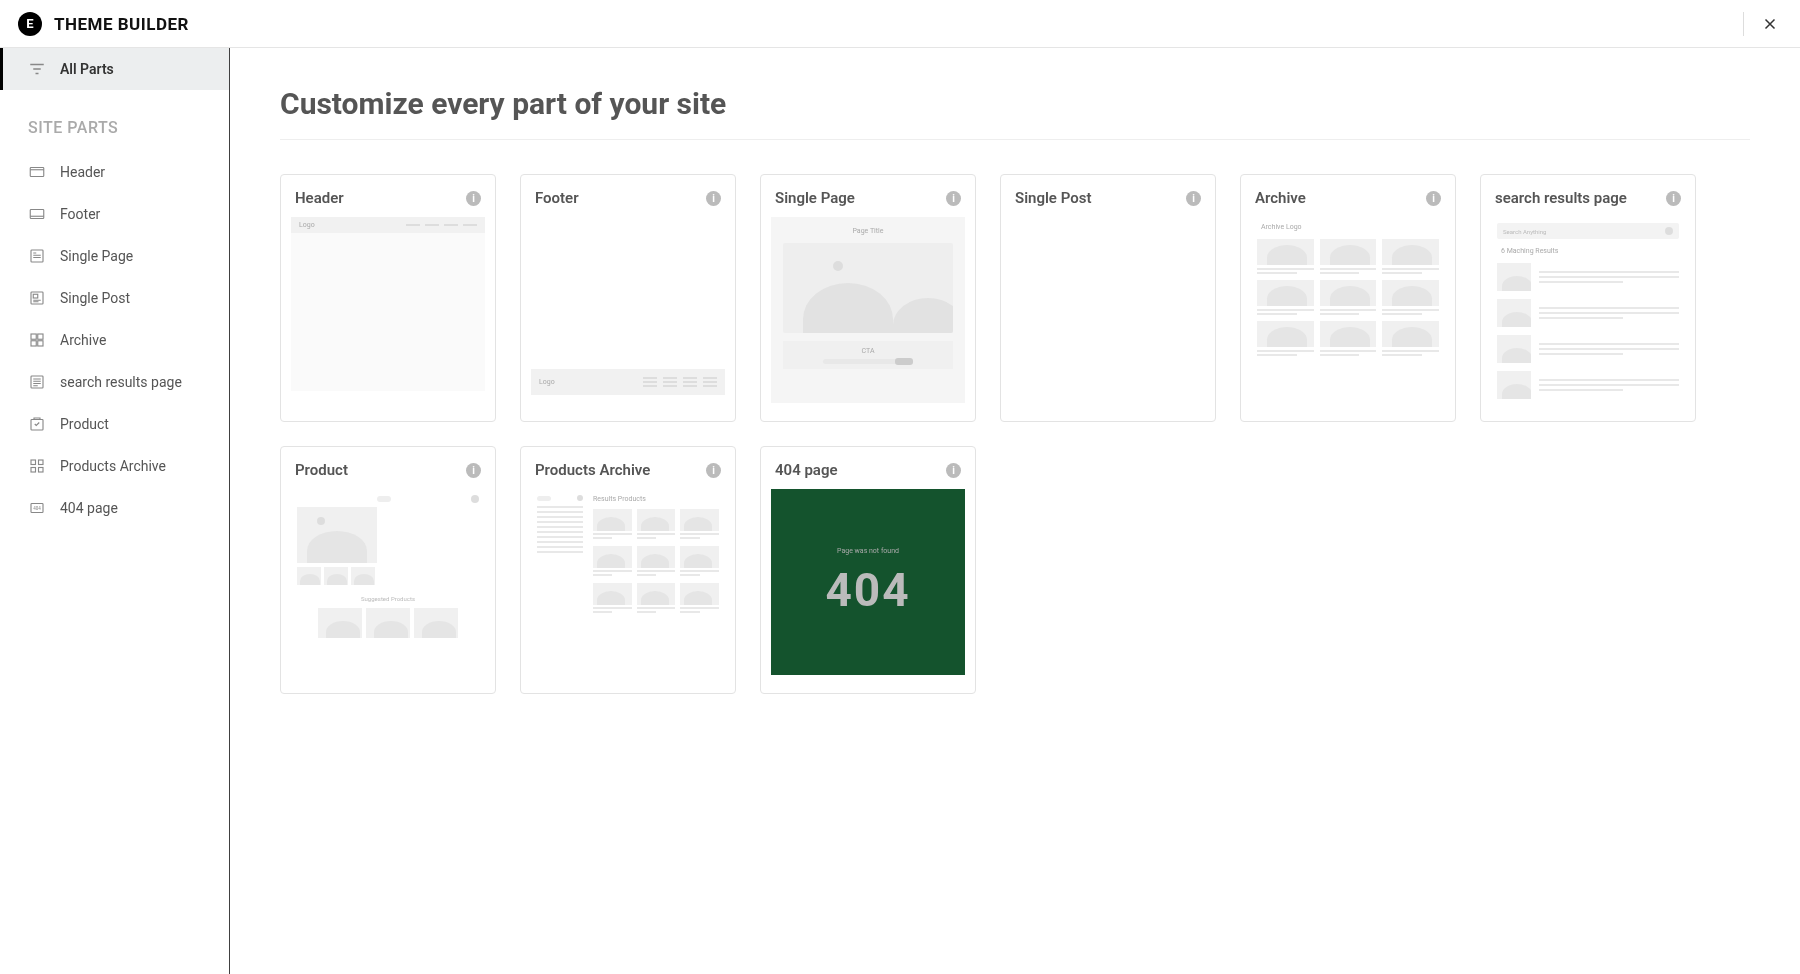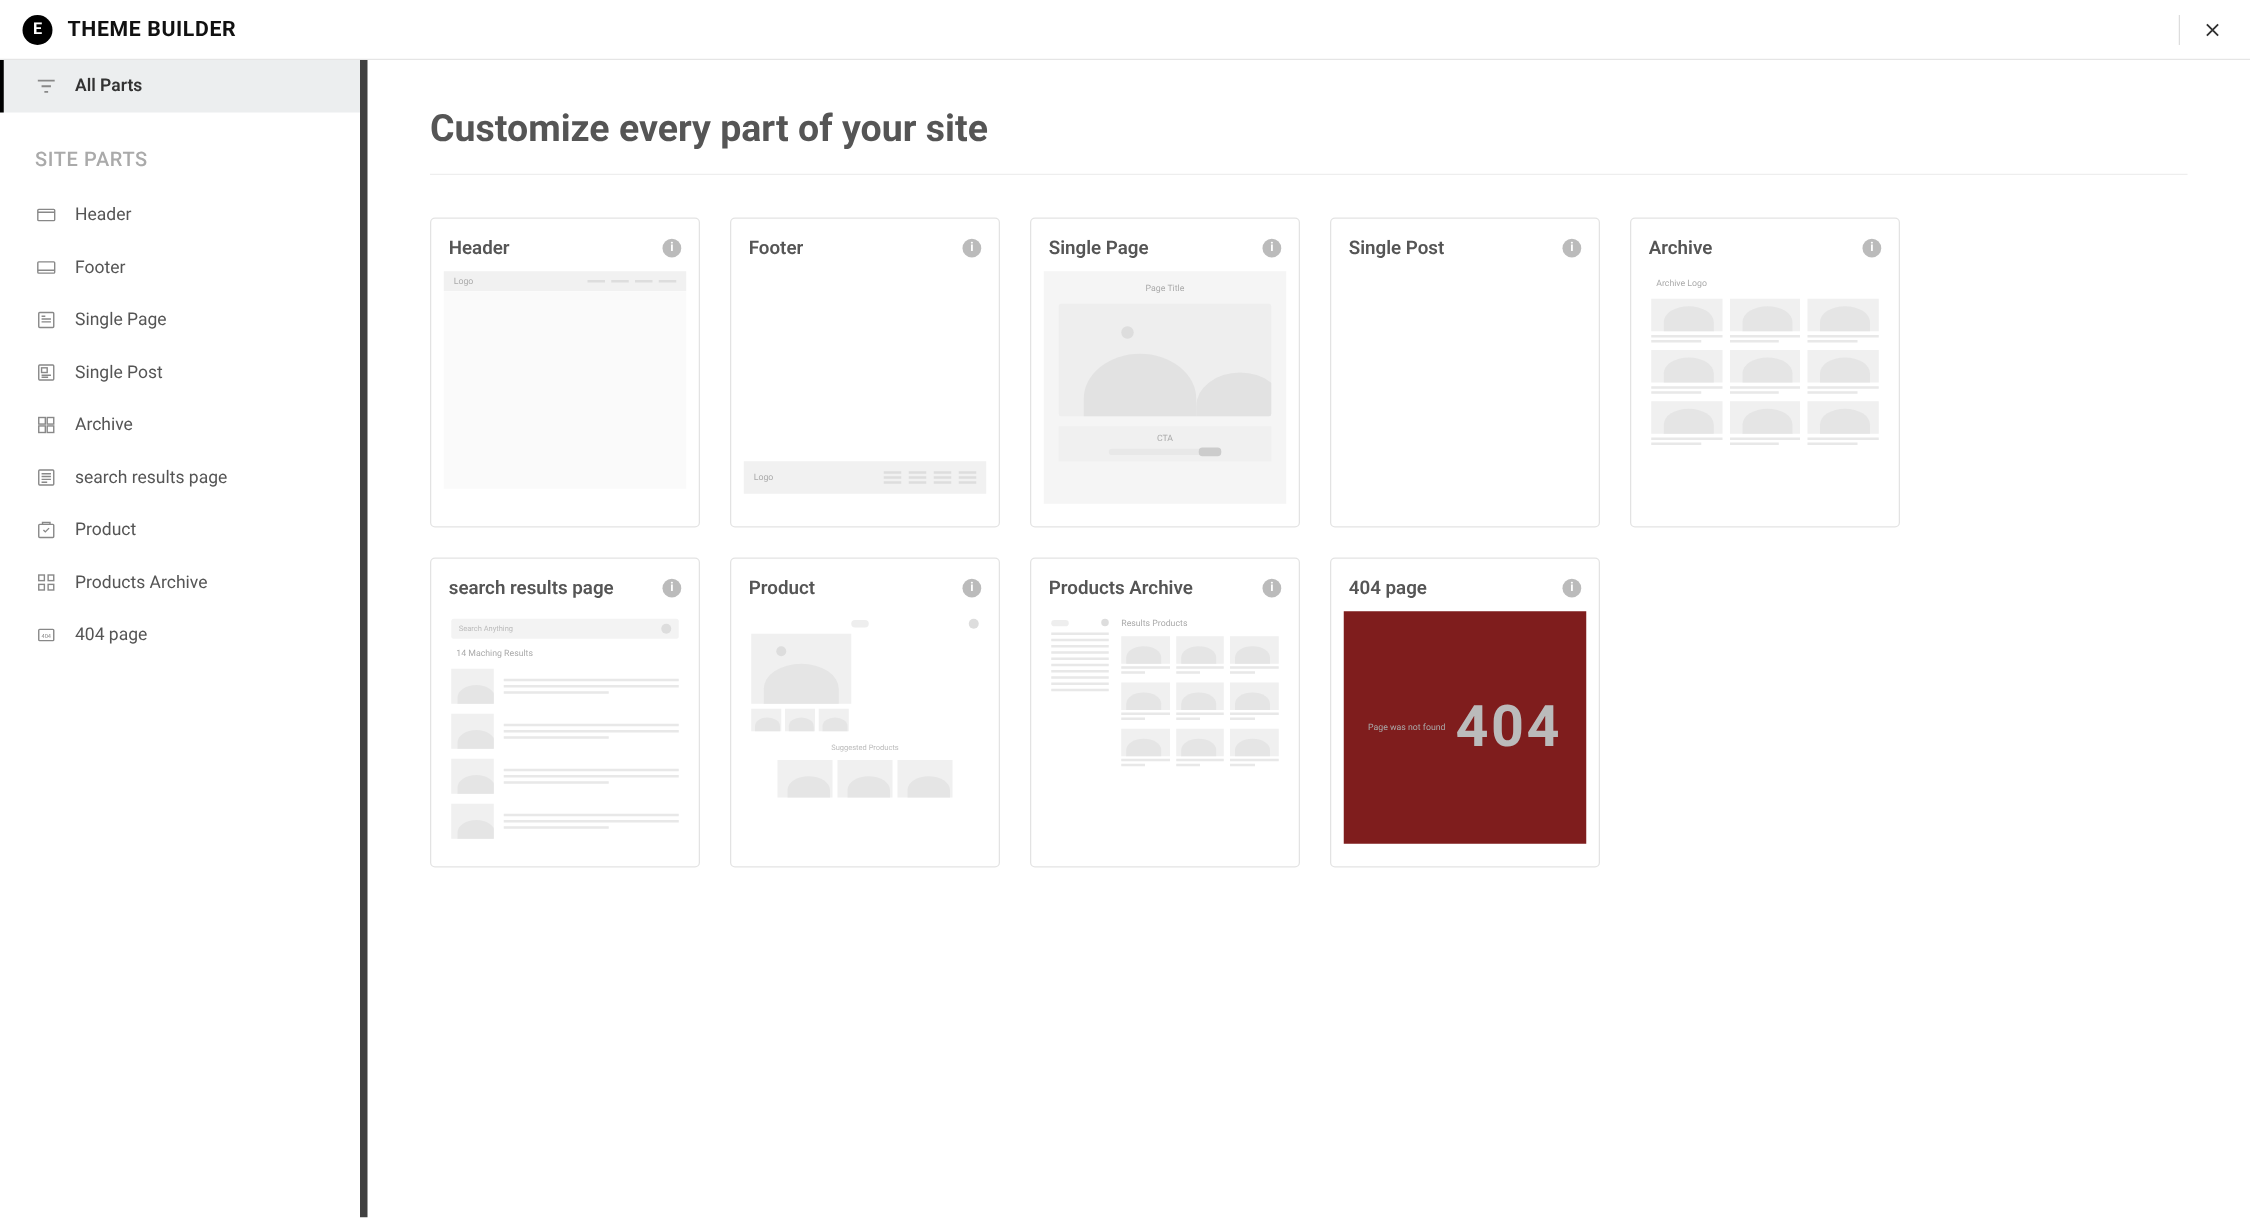--- a/index.html
+++ b/index.html
@@ -9,21 +9,21 @@
 .app-header { height: 48px; border-bottom: 1px solid #e5e5e5; display: flex; align-items: center; justify-content: space-between; padding: 0 18px; }
 .app-header-left { display: flex; align-items: center; gap: 12px; }
 .logo-circle { width: 24px; height: 24px; background: #000; border-radius: 50%; display: flex; align-items: center; justify-content: center; color: #fff; font-weight: bold; font-size: 13px; }
 .app-title { font-size: 17px; font-weight: 700; letter-spacing: 0.5px; color: #111; }
 .app-header-right { display: flex; align-items: center; gap: 14px; }
 .header-divider { width: 1px; height: 24px; background: #ddd; }
 .close-btn { width: 24px; height: 24px; display: flex; align-items: center; justify-content: center; cursor: pointer; color: #333; }
 
 
 .layout { display: flex; height: calc(974px - 48px); }
-.sidebar { width: 294px; border-right: 6px solid #404040; background: #fff; }
+.sidebar { width: 230px; border-right: 1px solid #404040; background: #fff; }
 .content { flex: 1; padding: 38px 50px; overflow-y: auto; }
 
 
 .sb-item { display: flex; align-items: center; gap: 14px; padding: 12px 28px; font-size: 14px; color: #555; cursor: pointer; }
 .sb-item.active { background: #eceeef; border-left: 3px solid #000; padding-left: 25px; font-weight: 600; color: #333; }
 .sb-section-label { font-size: 16px; letter-spacing: 0.5px; color: #aaa; padding: 28px 28px 14px; font-weight: 500; }
 .sb-icon { width: 18px; height: 18px; display: flex; align-items: center; justify-content: center; color: #888; flex-shrink: 0; }
 .sb-icon svg { width: 18px; height: 18px; }
 
 
@@ -131,21 +131,21 @@
 .mock-pa-fline { height: 2px; background: #e8e8e8; }
 .mock-pa-right { flex: 1; }
 .mock-pa-title { font-size: 7px; color: #aaa; margin-bottom: 6px; }
 .mock-pa-grid { display: grid; grid-template-columns: repeat(3, 1fr); gap: 5px; }
 .mock-pa-item { }
 .mock-pa-thumb { width: 100%; height: 22px; background: #f0f0f0; margin-bottom: 2px; position: relative; overflow: hidden; }
 .mock-pa-thumb::before { content: ""; position: absolute; bottom: -4px; left: 4px; width: 28px; height: 18px; background: #e5e5e5; border-radius: 50% 50% 0 0; }
 .mock-pa-iline { height: 2px; background: #e8e8e8; margin-bottom: 2px; }
 .mock-pa-iline.s { width: 50%; }
 
-.mock-404 { height: 186px; background: #7f1d1d; display: flex; flex-direction: row; align-items: center; justify-content: center; gap: 8px; }
+.mock-404 { height: 186px; background: #14532d; display: flex; flex-direction: column; align-items: center; justify-content: center; gap: 8px; }
 .mock-404-msg { font-size: 7px; color: #aaa; }
 .mock-404-big { font-size: 46px; font-weight: 700; color: #bbb; letter-spacing: 2px; }
 </style>
 </head>
 <body>
 
 <div class="app-header">
   <div class="app-header-left">
     <div class="logo-circle">
       <span>E</span>
@@ -440,21 +440,21 @@
         <div class="card-hd">
           <span class="card-title">search results page</span>
           <span class="info-icon">i</span>
         </div>
         <div class="card-body">
           <div class="mock-search">
             <div class="mock-search-bar">
               <span class="mock-search-txt">Search Anything</span>
               <div class="mock-search-ico"></div>
             </div>
-            <div class="mock-search-count">14 Maching Results</div>
+            <div class="mock-search-count">6 Maching Results</div>
             <div class="mock-search-rows">
               <div class="mock-search-row">
                   <div class="mock-search-thumb"></div>
                   <div class="mock-search-rlines">
                     <div class="mock-search-rline"></div>
                     <div class="mock-search-rline"></div>
                     <div class="mock-search-rline s"></div>
                   </div>
                 </div>
               <div class="mock-search-row">

